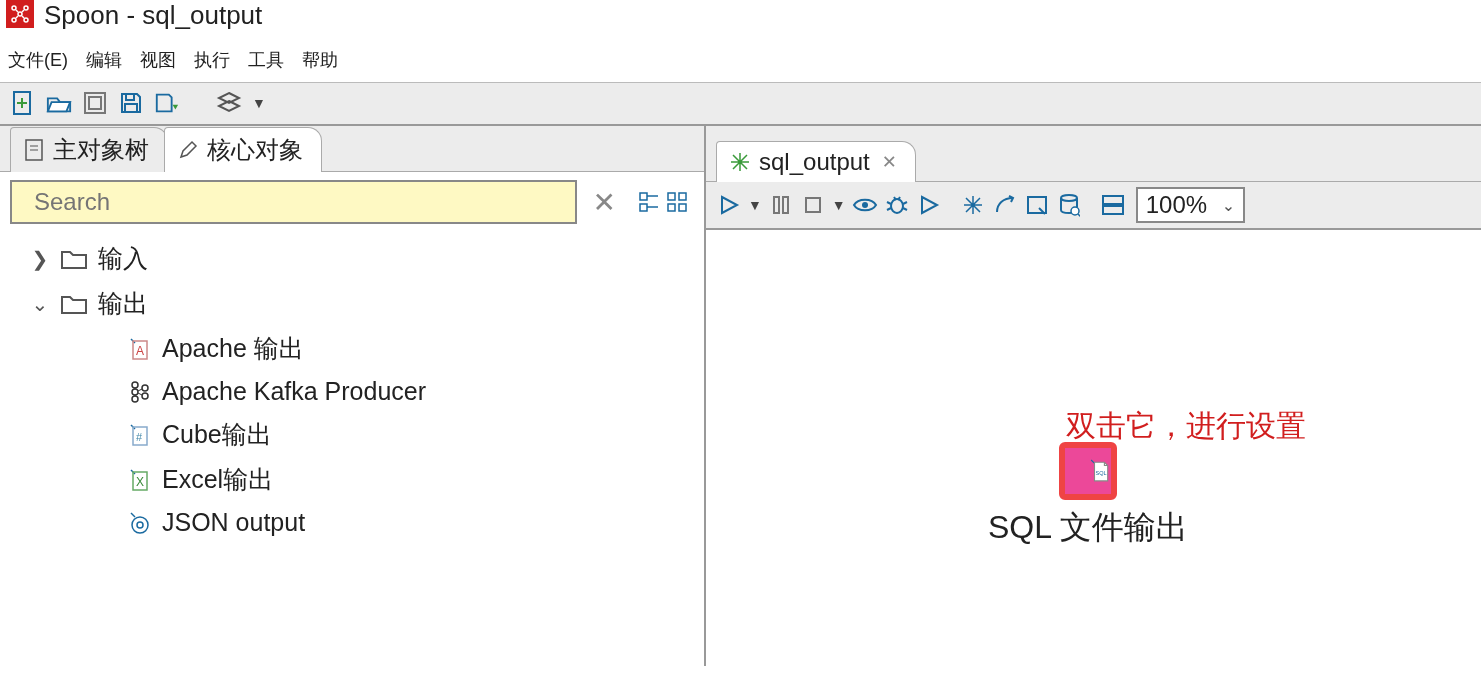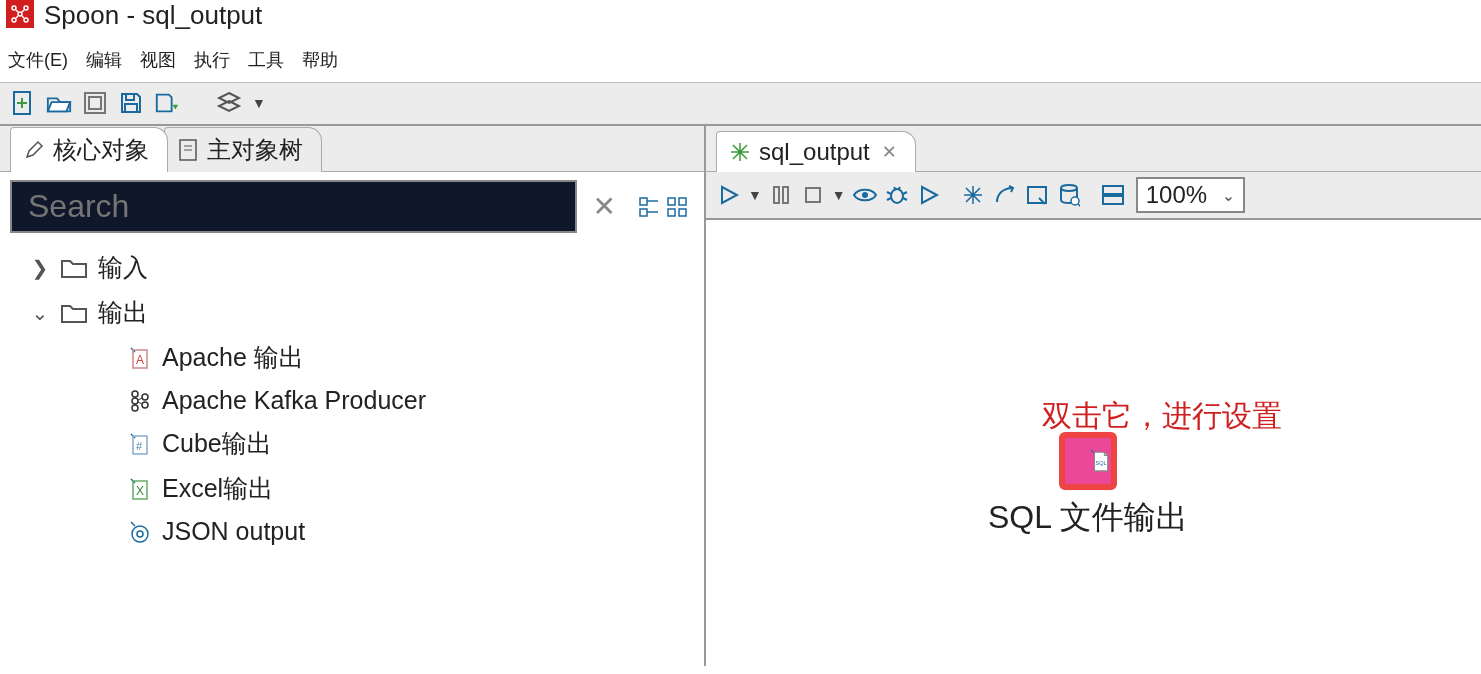--- a/index.html
+++ b/index.html
@@ -92,24 +92,24 @@
 
 .searchrow {
   display: flex;
   align-items: center;
   padding: 8px 10px;
   gap: 8px;
 }
 .searchbox {
   flex: 1;
   border: 2px solid #888;
-  padding: 6px 16px;
-  font-size: 32px;
+  padding: 6px 22px;
+  font-size: 24px;
   color: #888;
-  background: #0f172a;
+  background: #fef9c3;
 }
 .clear-x { font-size: 28px; color: #888; padding: 0 8px; }
 .mini-icons { display:flex; gap:6px; padding: 0 6px; }
 
 .tree {
   flex: 1;
   overflow-y: auto;
   padding: 4px 4px 4px 10px;
   font-size: 25px;
 }
@@ -122,21 +122,21 @@
 .indent1 { padding-left: 20px; }
 .indent2 { padding-left: 116px; }
 .chevron { width: 20px; display:inline-flex; justify-content:center; color:#555; font-size:20px;}
 .folder { width: 28px; height: 24px; }
 .leaf-icon { width: 26px; height: 26px; display:flex; align-items:center; justify-content:center; }
 
 .right-tabs {
   display: flex;
   align-items: flex-end;
   background: #ececec;
-  height: 46px;
+  height: 56px;
   border-bottom: 1px solid #aaa;
   padding-left: 10px;
 }
 .right-toolbar {
   display: flex;
   align-items: center;
   gap: 6px;
   padding: 6px 10px;
   border-bottom: 2px solid #999;
   background: #ececec;
@@ -159,21 +159,21 @@
   flex: 1;
   position: relative;
   background: #fff;
 }
 .annotation {
   position: absolute;
   color: #d11e1e;
   font-size: 30px;
   font-family: "SimSun", serif;
   top: 176px;
-  left: 336px;
+  left: 360px;
 }
 .step-node {
   position: absolute;
   top: 212px;
   left: 282px;
   display: flex;
   flex-direction: column;
   align-items: center;
 }
 .step-icon-box {
@@ -264,37 +264,37 @@
         <path d="M13 10 l10 5 l-10 5 l-10 -5 z" fill="none" stroke="#555" stroke-width="2"></path>
       </svg>
   </div>
   <span class="dropdown-caret">▼</span>
 </div>
 
 <div class="main">
 
   <div class="panel-left">
     <div class="tabs">
-      <div class="tab active">
-        <span class="leaf-icon">
-          <svg width="20" height="20" viewBox="0 0 20 20">
-              <path d="M3 17 l2 -6 l9 -9 l4 4 l-9 9 z" fill="none" stroke="#555" stroke-width="1.5"></path>
-            </svg>
-        </span>
-        <span>核心对象</span>
-      </div>
       <div class="tab inactive">
         <span class="leaf-icon">
           <svg width="18" height="22" viewBox="0 0 18 22">
               <rect x="1" y="1" width="16" height="20" fill="none" stroke="#555" stroke-width="1.5"></rect>
               <line x1="5" y1="7" x2="13" y2="7" stroke="#555"></line>
               <line x1="5" y1="11" x2="13" y2="11" stroke="#555"></line>
             </svg>
         </span>
         <span>主对象树</span>
+      </div>
+      <div class="tab active">
+        <span class="leaf-icon">
+          <svg width="20" height="20" viewBox="0 0 20 20">
+              <path d="M3 17 l2 -6 l9 -9 l4 4 l-9 9 z" fill="none" stroke="#555" stroke-width="1.5"></path>
+            </svg>
+        </span>
+        <span>核心对象</span>
       </div>
     </div>
 
     <div class="searchrow">
       <input class="searchbox" placeholder="Search" style="">
       <span class="clear-x">✕</span>
       <div class="mini-icons">
         <span>
           <svg width="22" height="22" viewBox="0 0 22 22">
               <rect x="2" y="2" width="7" height="7" fill="none" stroke="#1a6aa0" stroke-width="1.5"></rect>

